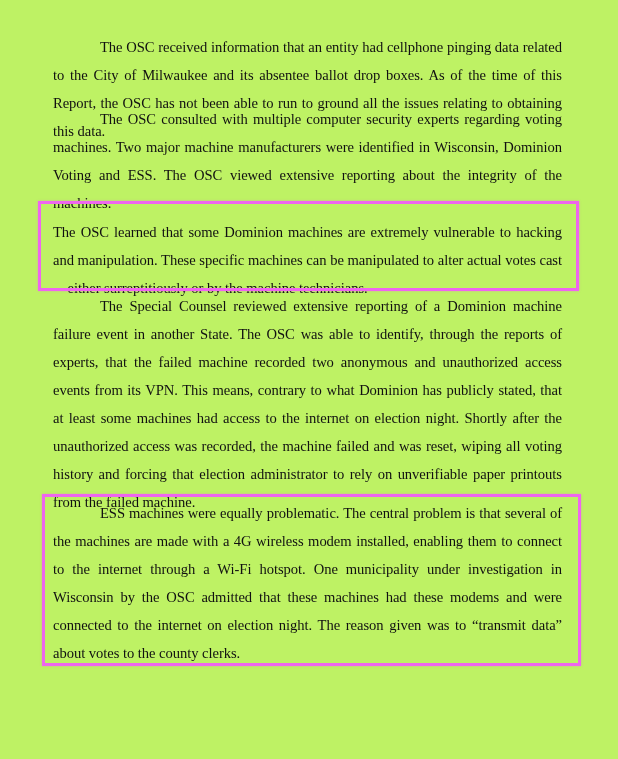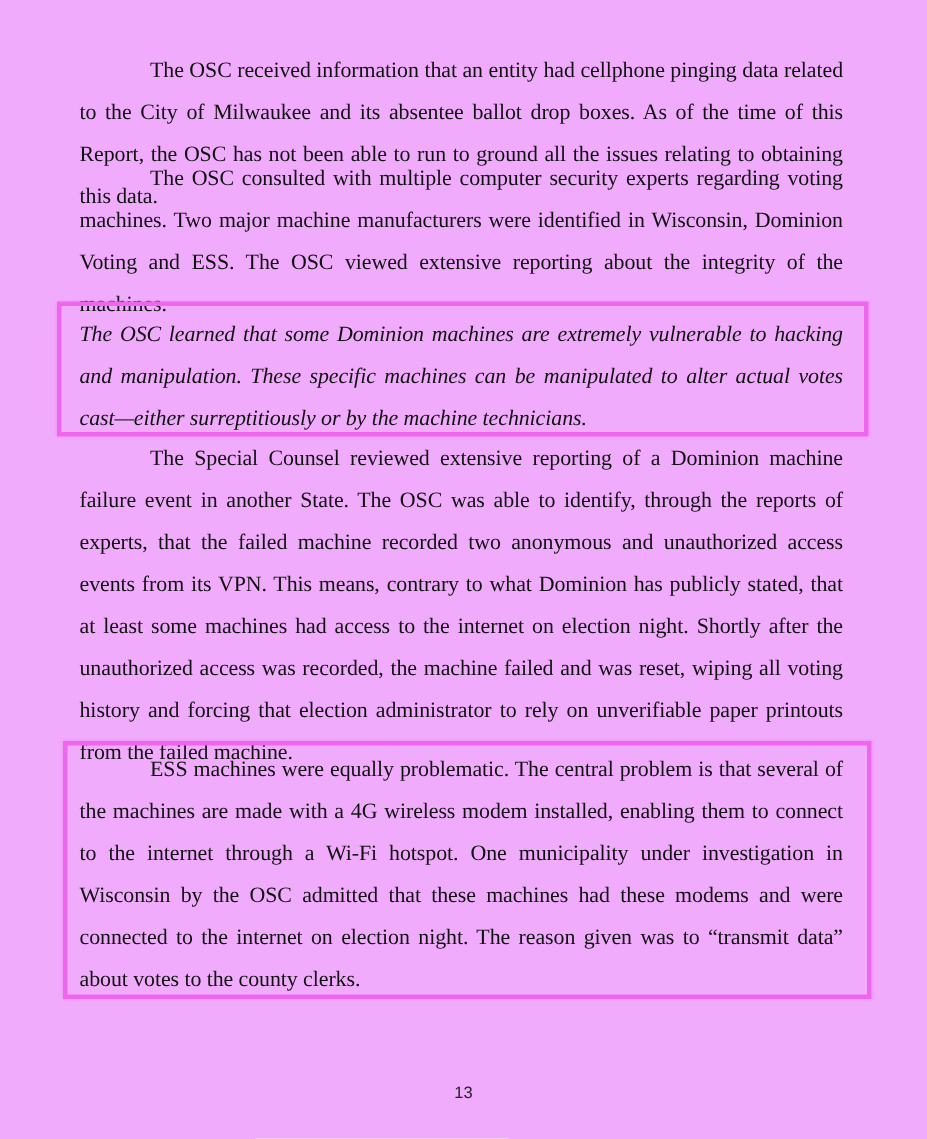--- a/index.html
+++ b/index.html
@@ -13,21 +13,21 @@
       position: relative;
       overflow: hidden;
       font-family: "Liberation Serif", "DejaVu Serif", serif;
       color: #111111;
     }
     .page {
       position: absolute;
       left: 0; top: 0;
       width: 618px;
       height: 759px;
-      background: #f0abfc;
+      background: #bef264;
     }
     .para {
       position: absolute;
       left: 53px;
       width: 509px;
       margin: 0;
       font-size: 14.6px;
       line-height: 28px;
       text-align: justify;
       text-indent: 47px;
@@ -56,25 +56,24 @@
   </style>
 </head>
 <body>
 
 <div class="page">
 
   <p class="para" style="top:33px;">The OSC received information that an entity had cellphone pinging data related to the City of Milwaukee and its absentee ballot drop boxes.  As of the time of this Report, the OSC has not been able to run to ground all the issues relating to obtaining this data.</p>
 
   <p class="para" style="top:105px;">The OSC consulted with multiple computer security experts regarding voting machines.  Two major machine manufacturers were identified in Wisconsin, Dominion Voting and ESS.  The OSC viewed extensive reporting about the integrity of the machines.</p>
 
-  <p class="para" style="top:209px; text-indent:0;font-style:italic;">The OSC learned that some Dominion machines are extremely vulnerable to hacking and manipulation. These specific machines can be manipulated to alter actual votes cast—either surreptitiously or by the machine technicians.</p>
+  <p class="para" style="top:218px; text-indent:0;">The OSC learned that some Dominion machines are extremely vulnerable to hacking and manipulation. These specific machines can be manipulated to alter actual votes cast—either surreptitiously or by the machine technicians.</p>
 
   <div class="highlight-box hb1" style="border-color: rgb(238, 102, 238);"></div>
 
   <p class="para" style="top:292px;">The Special Counsel reviewed extensive reporting of a Dominion machine failure event in another State.  The OSC was able to identify, through the reports of experts, that the failed machine recorded two anonymous and unauthorized access events from its VPN. This means, contrary to what Dominion has publicly stated, that at least some machines had access to the internet on election night.  Shortly after the unauthorized access was recorded, the machine failed and was reset, wiping all voting history and forcing that election administrator to rely on unverifiable paper printouts from the failed machine.</p>
 
   <p class="para" style="top:499px;">ESS machines were equally problematic. The central problem is that several of the machines are made with a 4G wireless modem installed, enabling them to connect to the internet through a Wi-Fi hotspot. One municipality under investigation in Wisconsin by the OSC admitted that these machines had these modems and were connected to the internet on election night.  The reason given was to “transmit data” about votes to the county clerks.</p>
 
   <div class="highlight-box hb2" style="border-color: rgb(238, 102, 238);"></div>
 
-  <div class="page-number">13</div>
 
 </div>
 
 </body></html>

